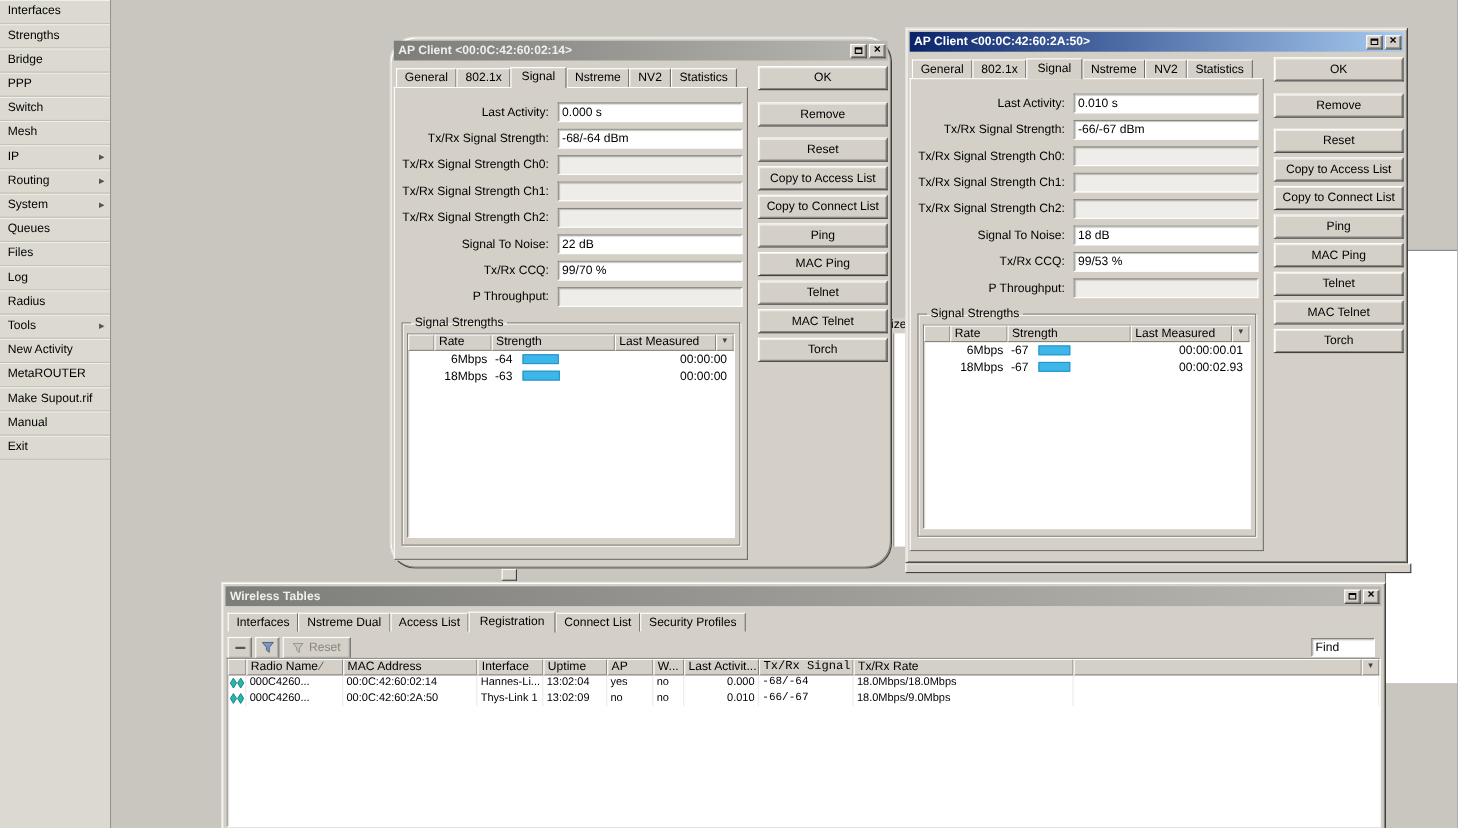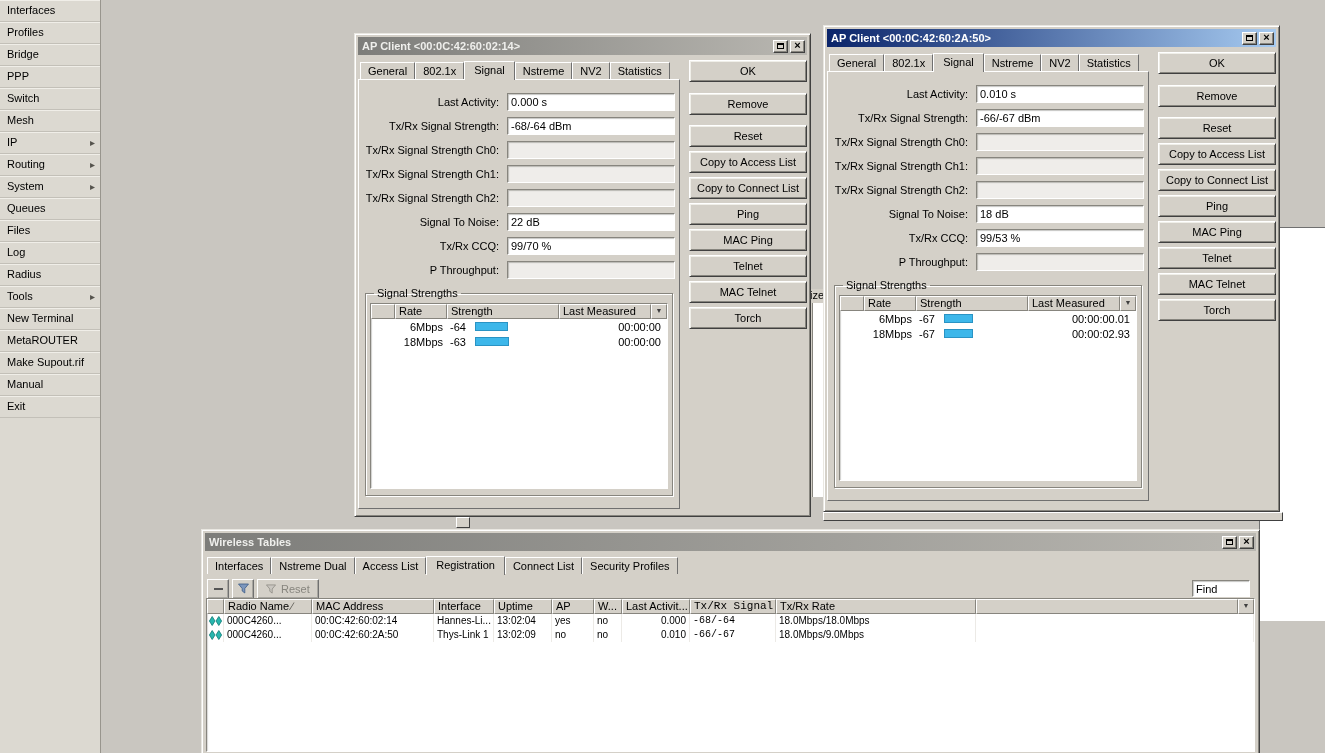--- a/index.html
+++ b/index.html
@@ -36,21 +36,21 @@
   
   .tabs{display:flex; align-items:flex-end; margin:4px 0 0 2px; position:relative; z-index:2; height:19px;}
   .tab{height:17px; line-height:16px; padding:0 7px; background:#d4d0c8;
     border-top:1px solid #fff; border-left:1px solid #fff; border-right:1px solid #707070;
     position:relative; cursor:default;}
   .tab.active{height:19px; margin-bottom:-1px; z-index:4; padding:0 9px; font-weight:normal;}
   .tab-panel{position:relative; z-index:1; background:#d4d0c8;
     border:1px solid; border-color:#ffffff #707070 #707070 #ffffff;}
   
   .dlg{width:457px;}
-  .dlg1{left:354px; top:33px; height:484px;}
+  .dlg1{left:354px; top:33px; height:484px;border-radius:24px;}
   .dlg2{left:823px; top:25px; height:487px;}
   .dlg-main{display:flex; margin-top:1px;}
   .dlg-left{width:322px;}
   .dlg-left .tab-panel{padding:12px 2px 10px 0; min-height:430px;}
   .frow{display:flex; align-items:center; height:19px; margin-bottom:5px;}
   .flabel{width:148px; text-align:right; padding-right:8px;}
   .field{width:168px; height:18px; background:#fff; color:#000;
     border:1px solid; border-color:#87857e #ffffff #ffffff #87857e;
     box-shadow:inset 1px 1px 1px rgba(64,62,56,.30);
     font:11px "Liberation Sans", sans-serif; padding:0 3px; outline:none;}
@@ -128,21 +128,21 @@
     <div class="frag-white"></div>
   </div>
   <div class="frag frag-a"></div>
   <div class="frag frag-b"></div>
 
   <nav class="sidebar">
     <div class="side-item">
         <span class="lbl">Interfaces</span>
       </div>
     <div class="side-item">
-        <span class="lbl">Profiles</span>
+        <span class="lbl">Strengths</span>
       </div>
     <div class="side-item">
         <span class="lbl">Bridge</span>
       </div>
     <div class="side-item">
         <span class="lbl">PPP</span>
       </div>
     <div class="side-item">
         <span class="lbl">Switch</span>
       </div>
@@ -171,21 +171,21 @@
         <span class="lbl">Log</span>
       </div>
     <div class="side-item">
         <span class="lbl">Radius</span>
       </div>
     <div class="side-item">
         <span class="lbl">Tools</span>
         <span class="side-arrow">▸</span>
       </div>
     <div class="side-item">
-        <span class="lbl">New Terminal</span>
+        <span class="lbl">New Activity</span>
       </div>
     <div class="side-item">
         <span class="lbl">MetaROUTER</span>
       </div>
     <div class="side-item">
         <span class="lbl">Make Supout.rif</span>
       </div>
     <div class="side-item">
         <span class="lbl">Manual</span>
       </div>

